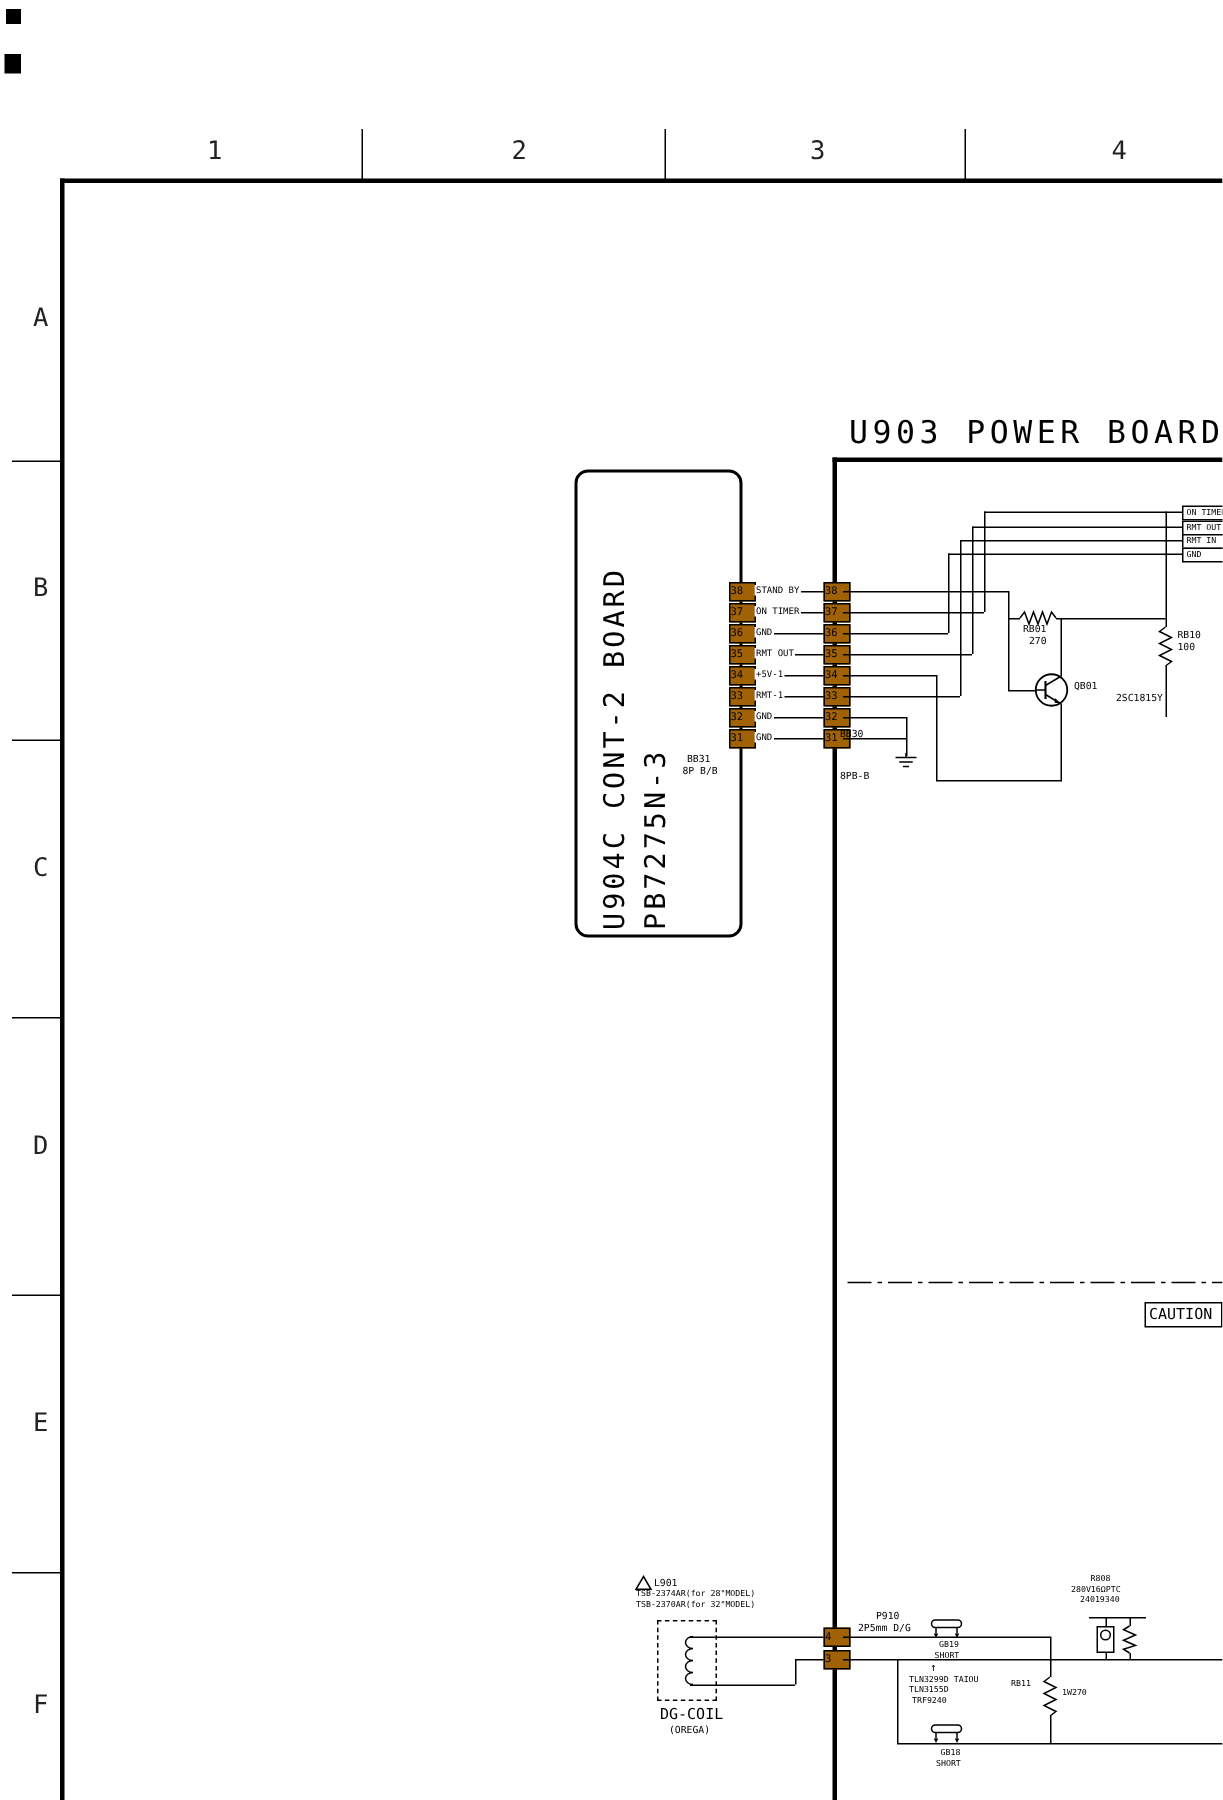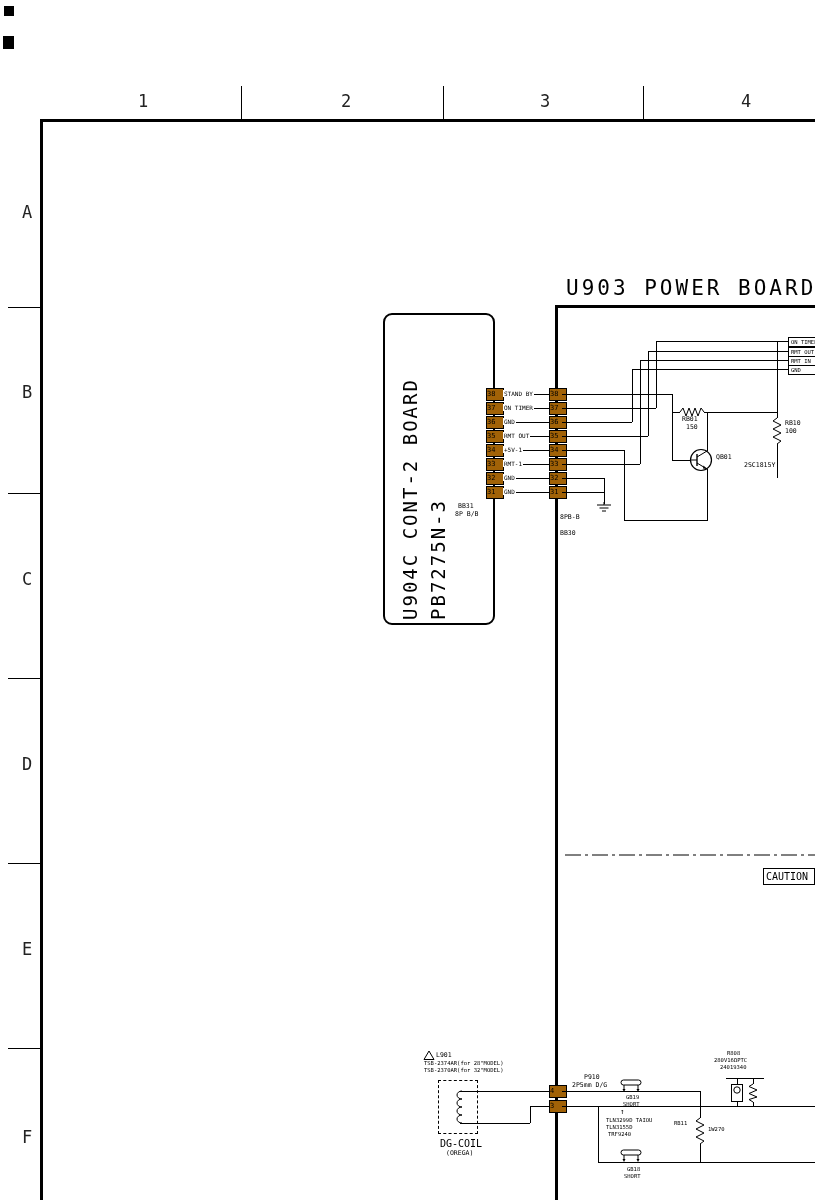--- a/index.html
+++ b/index.html
@@ -97,21 +97,21 @@
 <div class="siglabel" style="left:503px;top:404px">ON TIMER</div>
 <div class="siglabel" style="left:503px;top:418px">GND</div>
 <div class="siglabel" style="left:503px;top:432px">RMT OUT</div>
 <div class="siglabel" style="left:503px;top:446px">+5V-1</div>
 <div class="siglabel" style="left:503px;top:460px">RMT-1</div>
 <div class="siglabel" style="left:503px;top:474px">GND</div>
 <div class="siglabel" style="left:503px;top:488px">GND</div>
 
 <div class="txt s6" style="left:458px;top:503px">BB31</div>
 <div class="txt s6" style="left:455px;top:511px">8P B/B</div>
-<div class="txt s6" style="left:560px;top:530px">BB30</div>
+<div class="txt s6" style="left:560px;top:486px">BB30</div>
 <div class="txt s6" style="left:560px;top:514px">8PB-B</div>
 
 <div class="h" style="left:562px;top:394px;width:110px"></div>
 <div class="h" style="left:562px;top:408px;width:94px"></div>
 <div class="h" style="left:562px;top:422px;width:70px"></div>
 <div class="h" style="left:562px;top:436px;width:86px"></div>
 <div class="h" style="left:562px;top:450px;width:62px"></div>
 <div class="h" style="left:562px;top:464px;width:78px"></div>
 <div class="h" style="left:562px;top:478px;width:42px"></div>
 <div class="h" style="left:562px;top:492px;width:42px"></div>
@@ -131,21 +131,21 @@
 <div class="netbox" style="left:788px;top:347px">RMT OUT</div>
 <div class="netbox" style="left:788px;top:356px">RMT IN</div>
 <div class="netbox" style="left:788px;top:365px">GND</div>
 
 <div class="h" style="left:672px;top:412px;width:8px"></div>
 <svg style="left:680px;top:407px" width="24" height="10">
   <polyline points="0,5 3,1 6,9 9,1 12,9 15,1 18,9 21,1 24,5" fill="none" stroke="#000" stroke-width="1"></polyline>
 </svg>
 <div class="h" style="left:704px;top:412px;width:73px"></div>
 <div class="txt s6" style="left:682px;top:416px">RB01</div>
-<div class="txt s6" style="left:686px;top:424px">150</div>
+<div class="txt s6" style="left:686px;top:424px">270</div>
 
 <div class="v" style="left:777px;top:341px;height:77px"></div>
 <svg style="left:772px;top:418px" width="10" height="26">
   <polyline points="5,0 1,3 9,7 1,11 9,15 1,19 9,23 5,26" fill="none" stroke="#000" stroke-width="1"></polyline>
 </svg>
 <div class="v" style="left:777px;top:444px;height:34px"></div>
 <div class="txt s6" style="left:785px;top:420px">RB10</div>
 <div class="txt s6" style="left:785px;top:428px">100</div>
 
 <div class="h" style="left:672px;top:460px;width:19px"></div>

